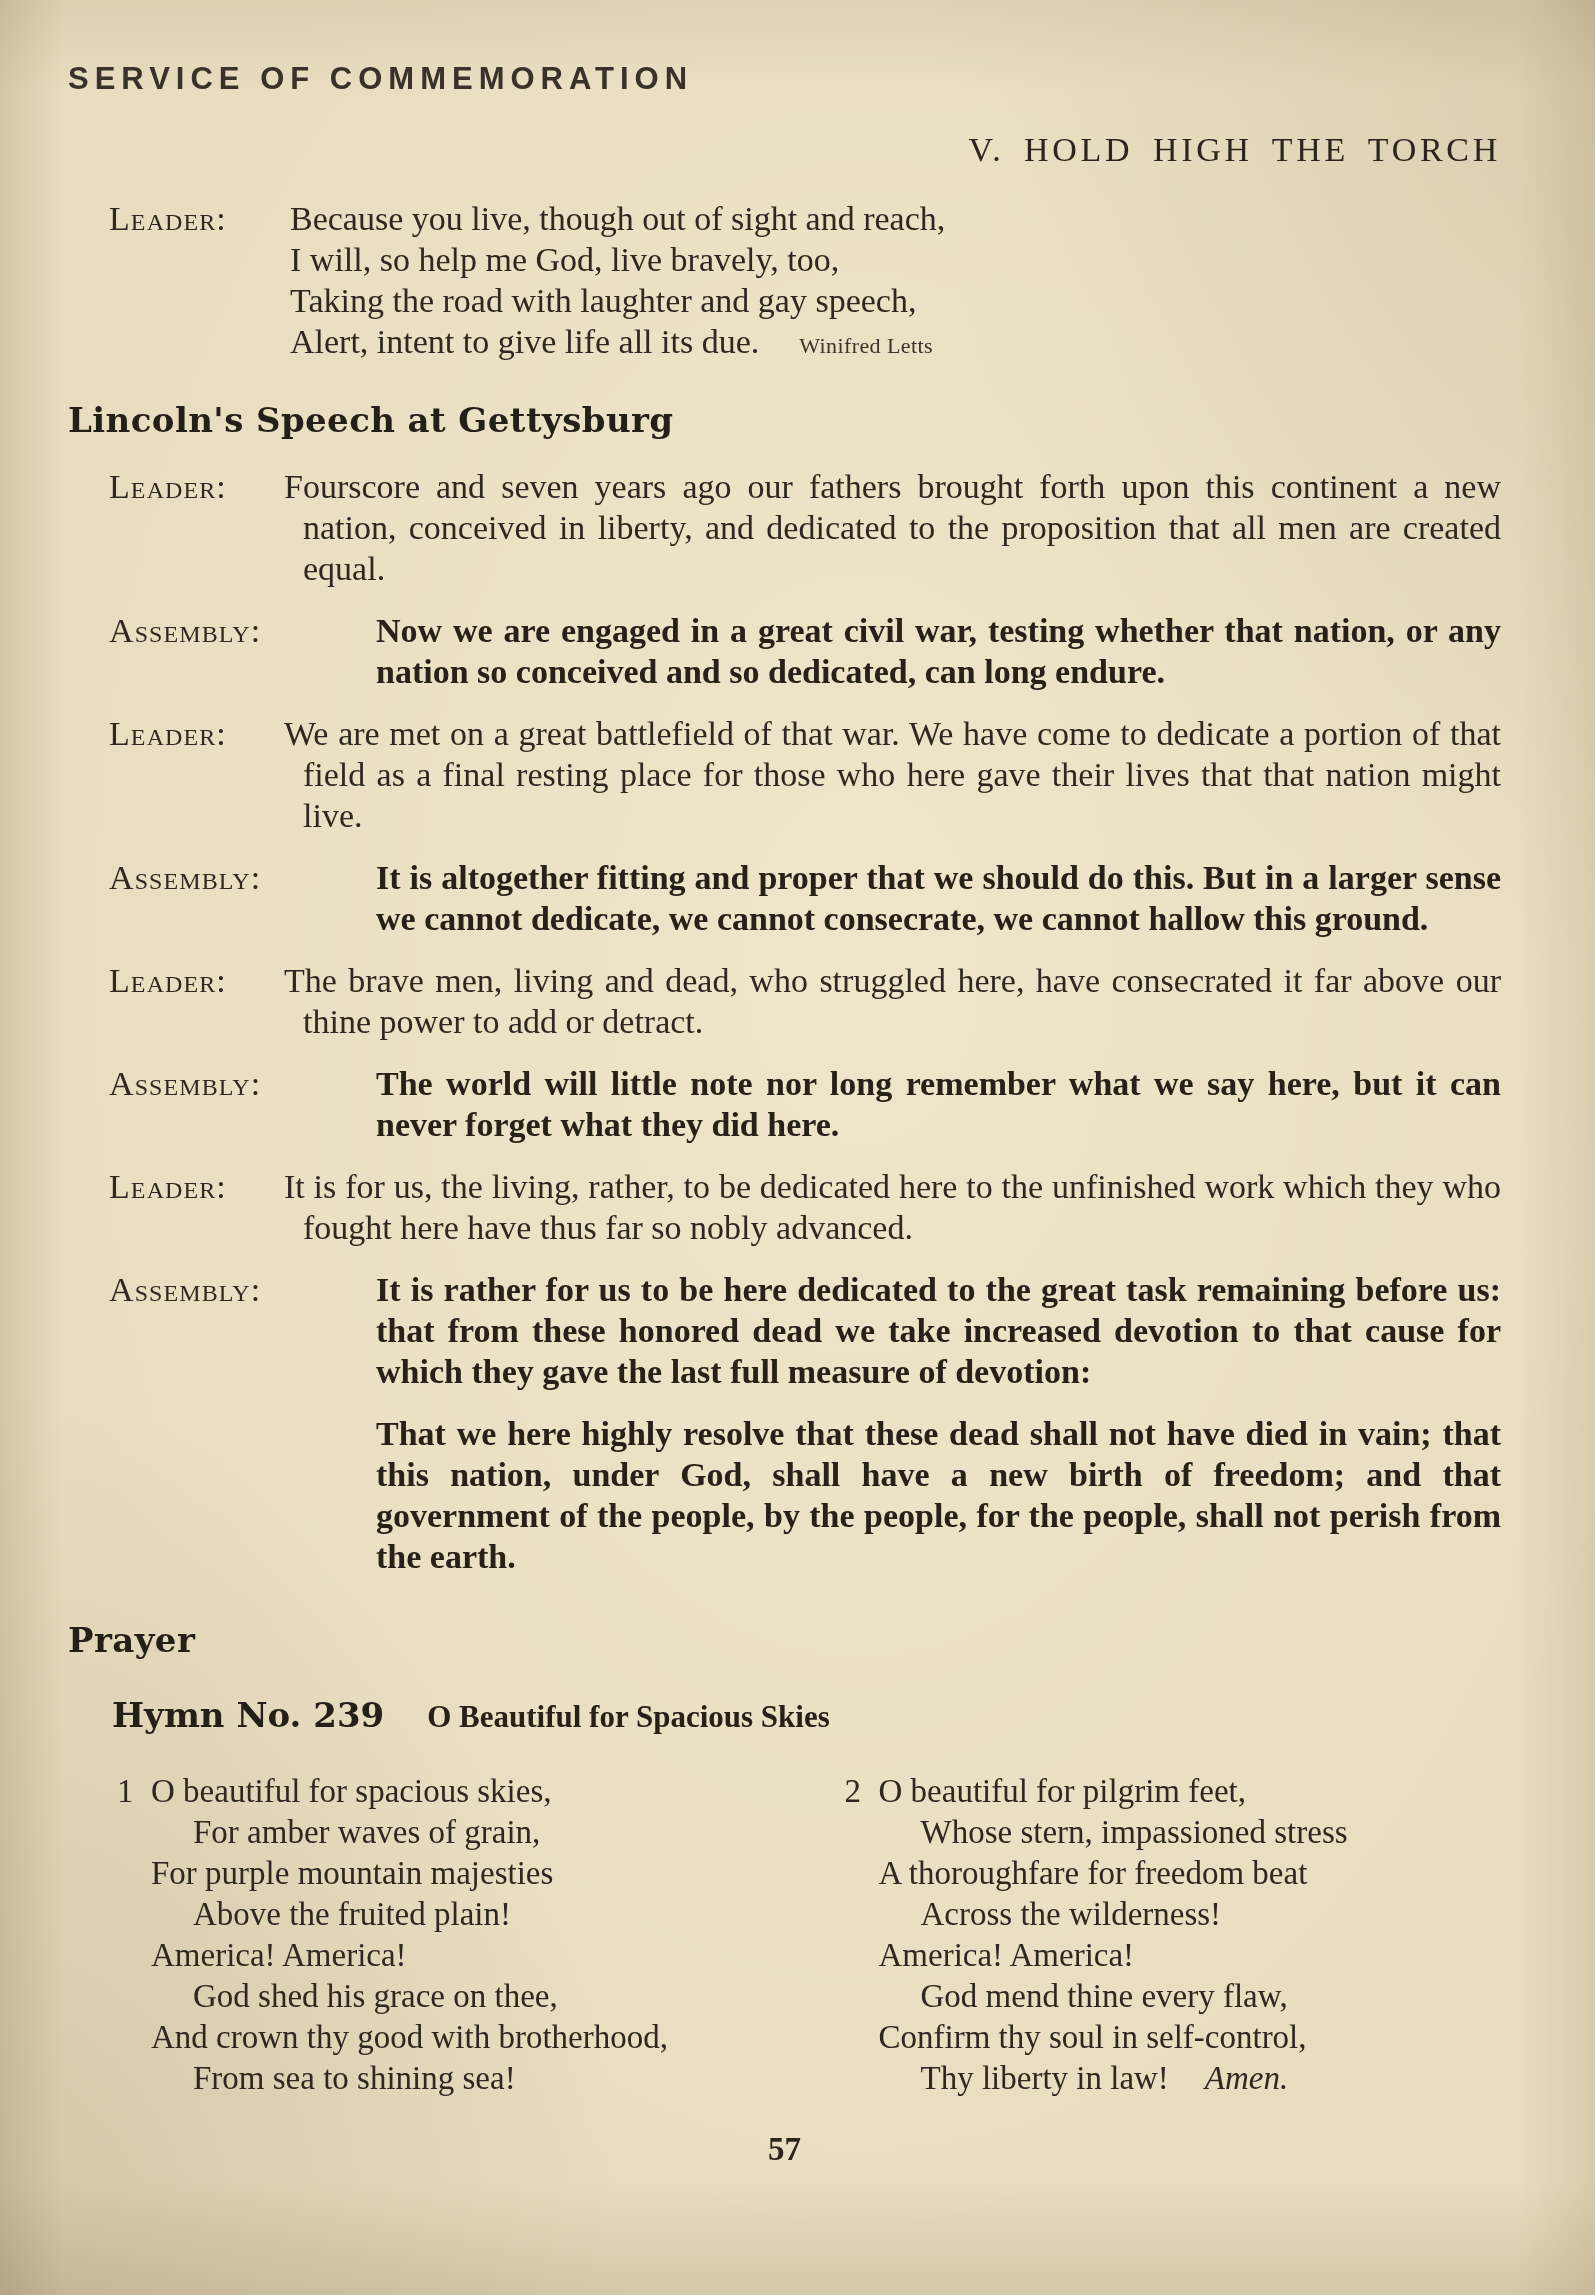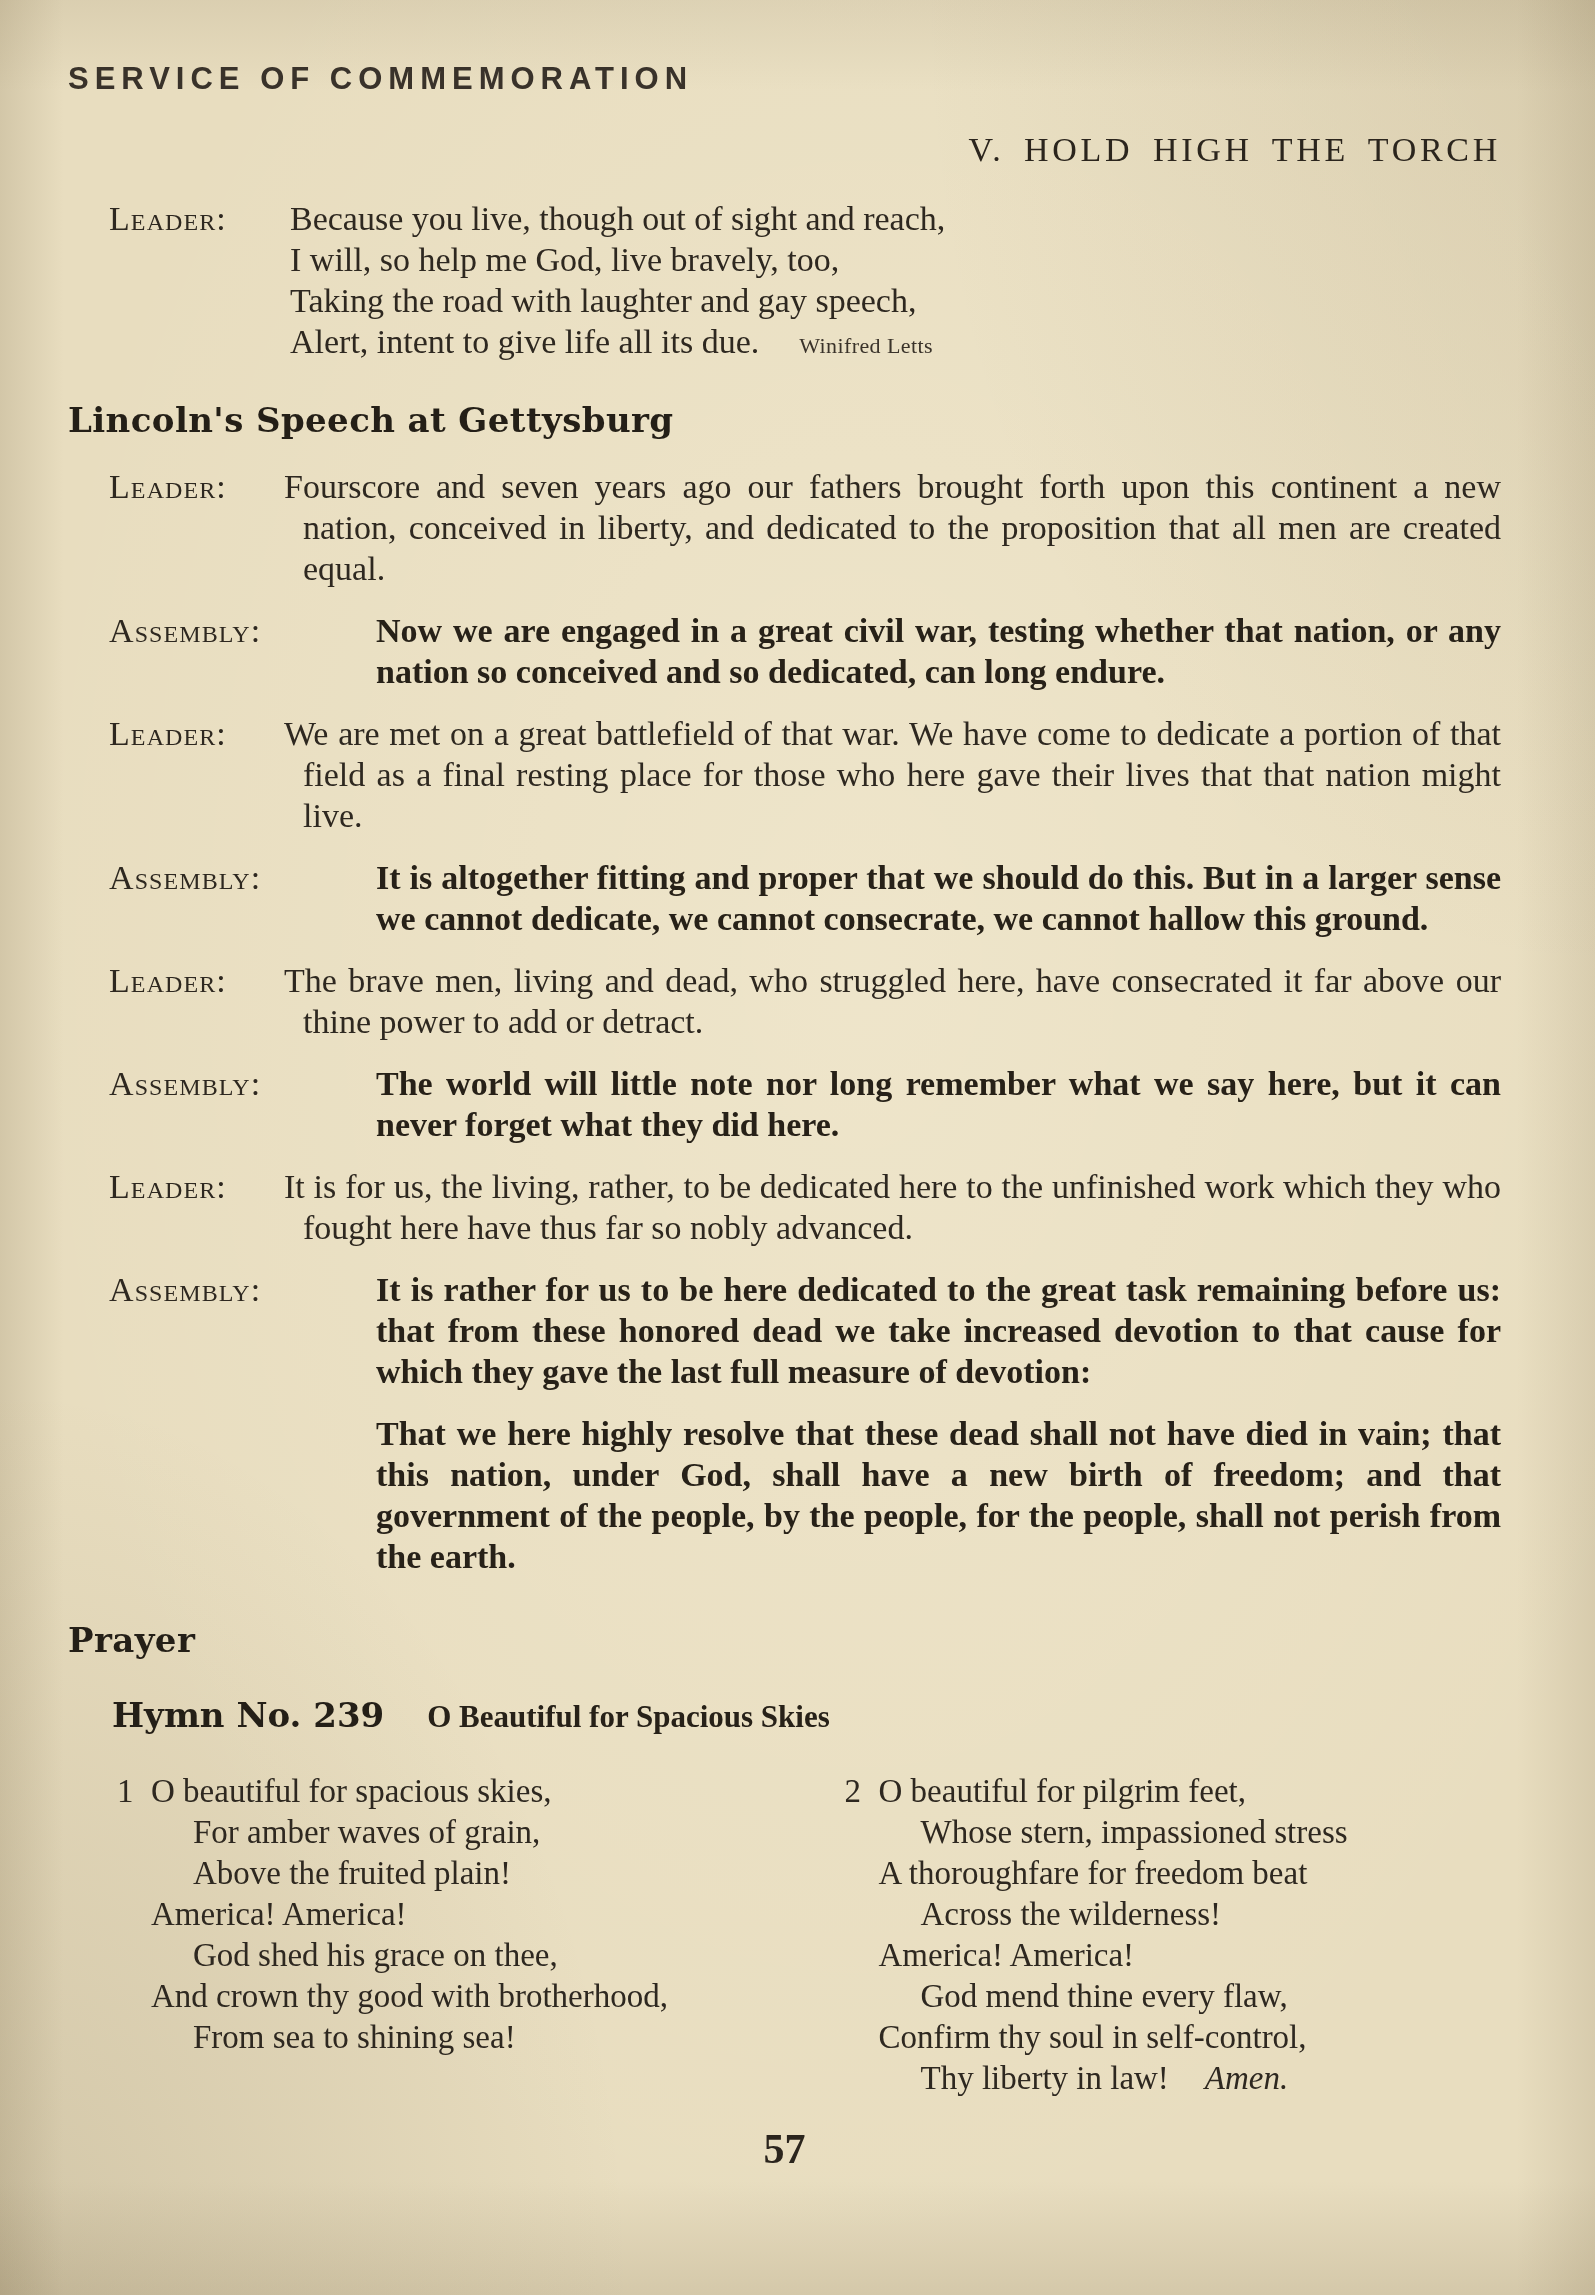--- a/index.html
+++ b/index.html
@@ -156,21 +156,21 @@
   .amen {
     font-style: italic;
     margin-left: 36px;
     text-align: center;
   }
 
   .page-number {
     text-align: center;
     margin-top: 30px;
     font-weight: 700;
-    font-size: 42px;
+    font-size: 33px;
     color: #2b251d;
   }
 </style>
 </head>
 <body>
 
 <div class="page">
 
   <div class="running-header">SERVICE OF COMMEMORATION</div>
 
@@ -214,20 +214,21 @@
 
   <div class="hymn-heading">
     <span class="hymn-no">Hymn No. 239</span><span class="hymn-title">O Beautiful for Spacious Skies</span>
   </div>
 
   <div class="hymn-columns">
 
     <div class="verse">
       <div class="verse-line"><span class="verse-num">1</span><span>O beautiful for spacious skies,</span></div>
       <div class="verse-line vl-indent">For amber waves of grain,</div>
+      <div class="verse-line">For purple mountain majesties</div>
       <div class="verse-line vl-indent">Above the fruited plain!</div>
       <div class="verse-line">America! America!</div>
       <div class="verse-line vl-indent">God shed his grace on thee,</div>
       <div class="verse-line">And crown thy good with brotherhood,</div>
       <div class="verse-line vl-indent">From sea to shining sea!</div>
     </div>
 
     <div class="verse">
       <div class="verse-line"><span class="verse-num">2</span><span>O beautiful for pilgrim feet,</span></div>
       <div class="verse-line vl-indent">Whose stern, impassioned stress</div>

